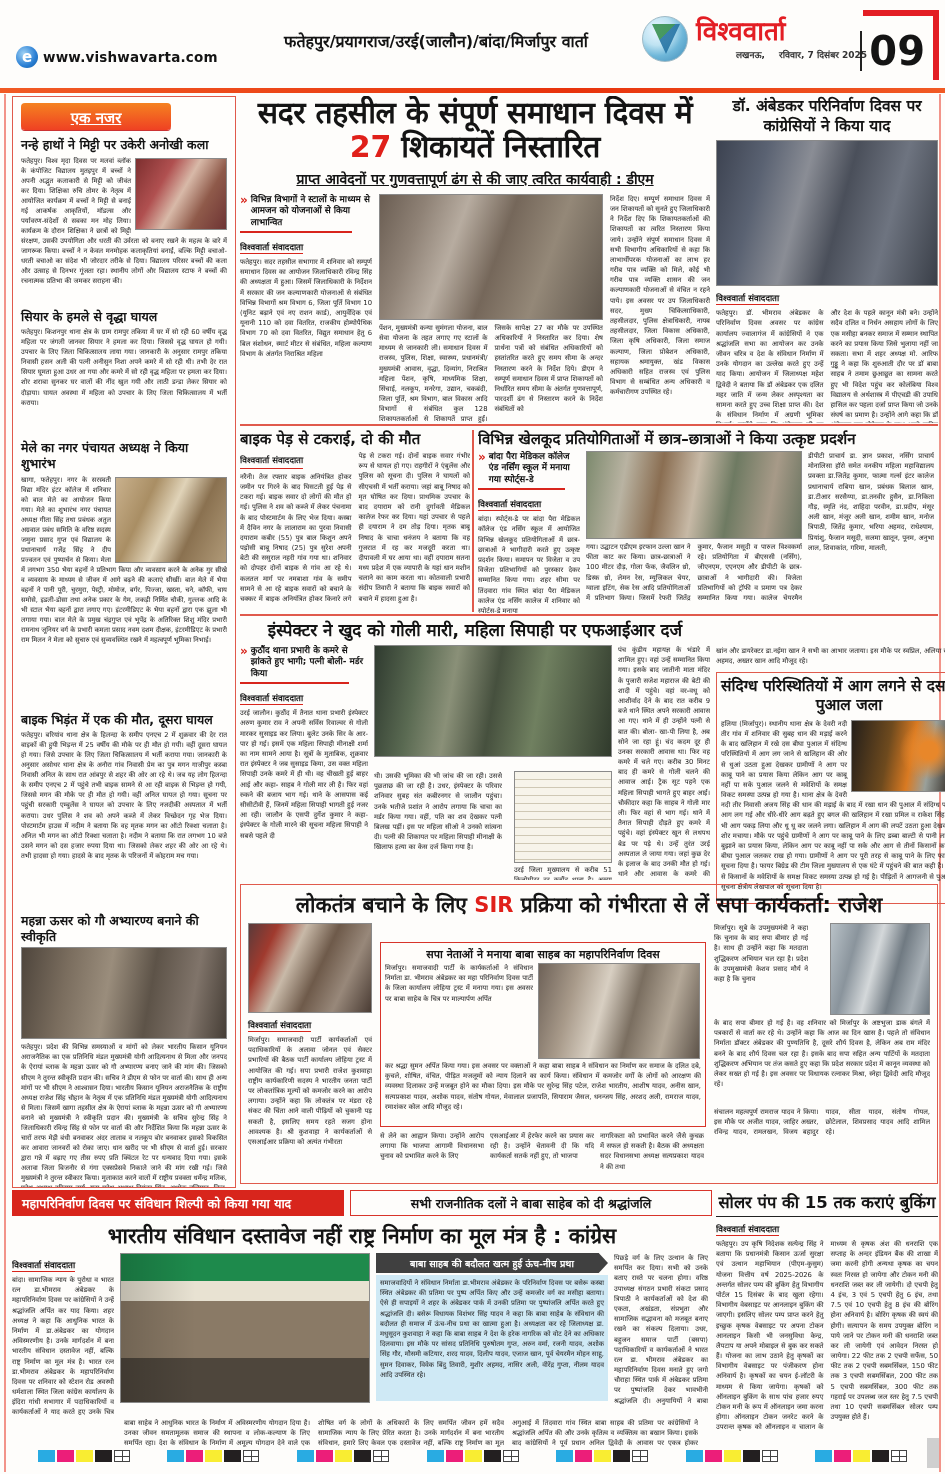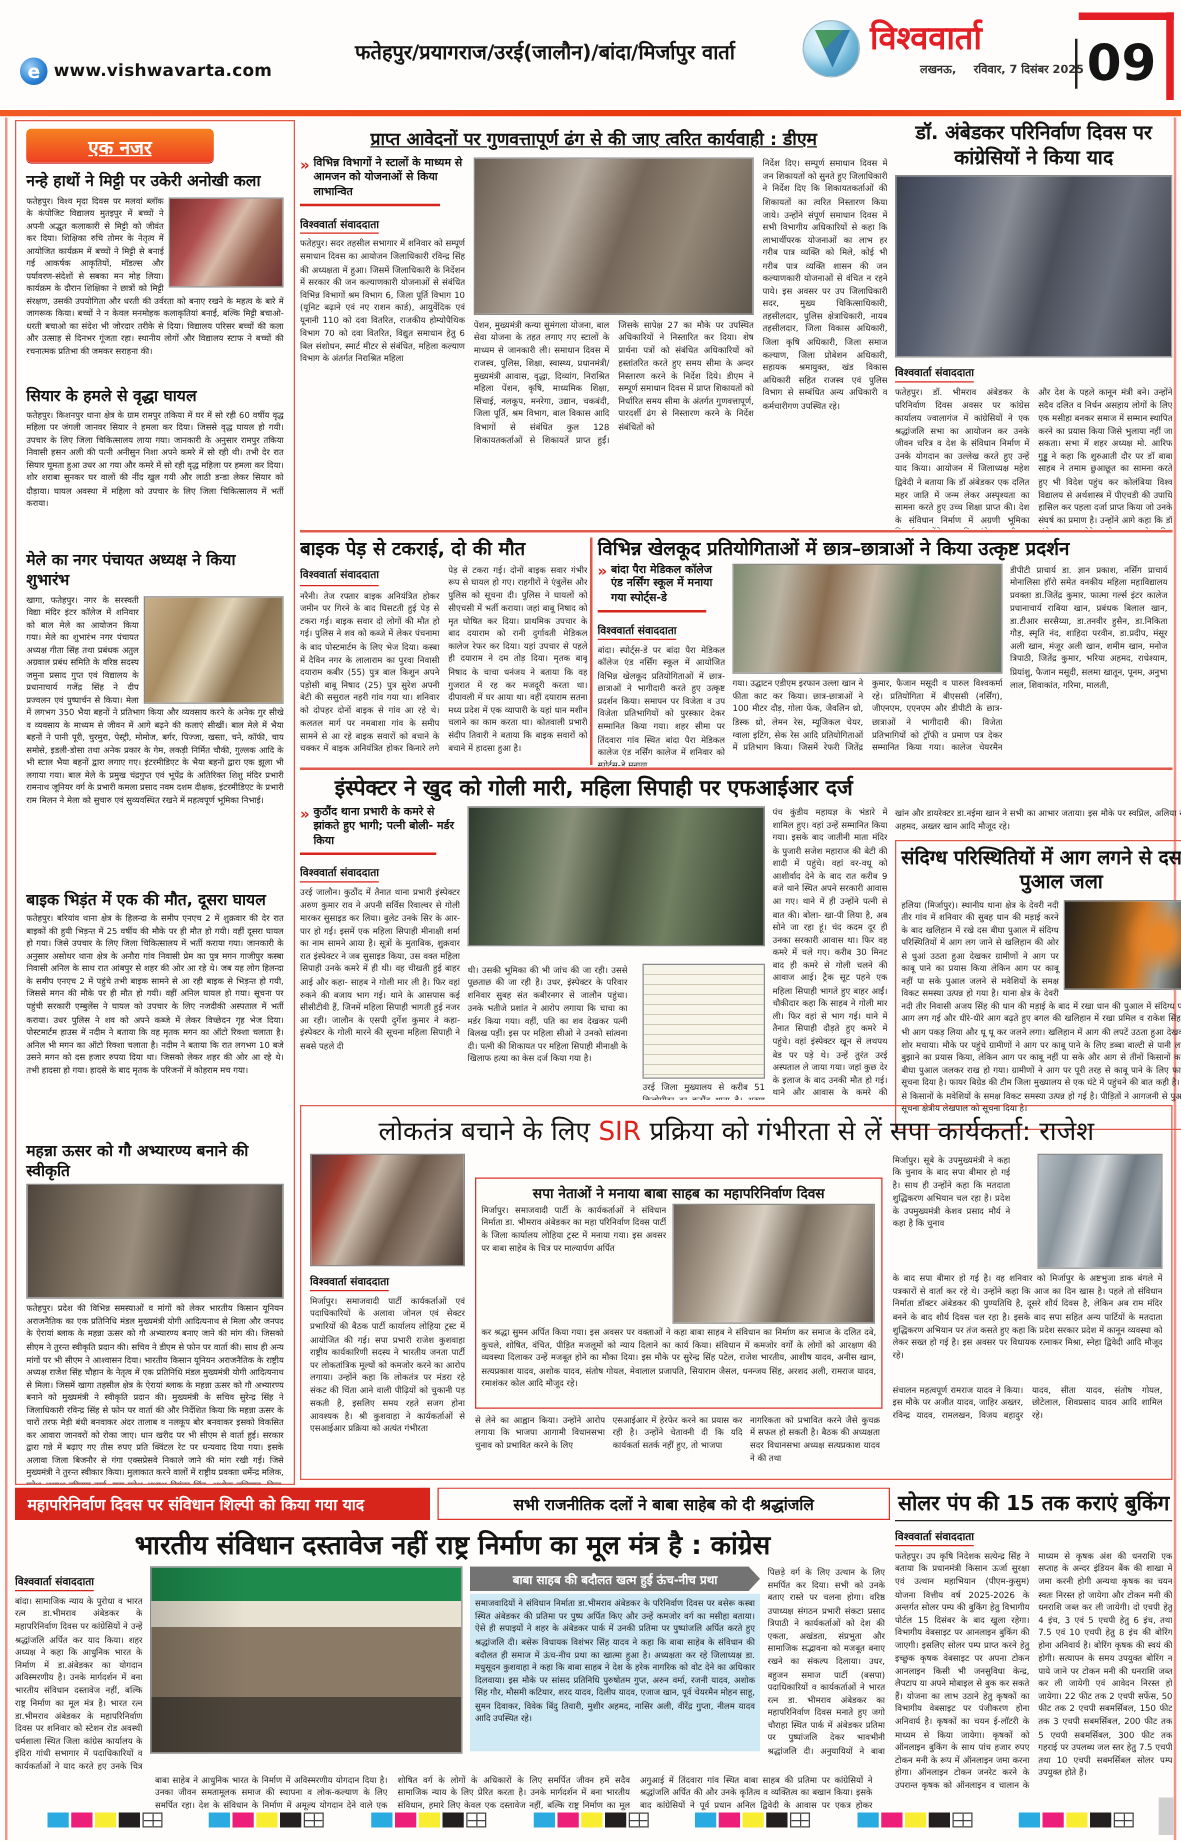--- a/index.html
+++ b/index.html
@@ -92,37 +92,37 @@
   #insp { position:absolute; left:240px; top:618px; width:470px; height:262px; overflow:hidden; }
   #insp h2 { font-size:17px; font-weight:800; white-space:nowrap; text-align:center; margin-bottom:4px; }
   .insp-row { display:flex; gap:6px; }
   #fireblk { position:absolute; left:716px; top:618px; width:266px; height:262px; overflow:hidden;margin-top:28px; }
   .firebox { border:1.5px solid #e05a4c; padding:4px; height:232px; overflow:hidden; margin-top:4px; }
   .firebox h2 { font-size:15.5px; font-weight:800; text-align:center; line-height:1.25; margin-bottom:3px; }
 
   
   #sir { position:absolute; left:240px; top:884px; width:698px; height:300px;
     border:1.5px solid #e05a4c; padding:5px 7px; overflow:hidden; }
-  #sir .h1 { font-size:21px; font-weight:400; text-align:center; white-space:nowrap; }
+  #sir .h1 { font-size:21px; font-weight:700; text-align:center; white-space:nowrap; }
   #sir .h1 .red { color:#e0201a; }
   .sir-row { display:flex; gap:8px; margin-top:5px; }
   .sapa-box { border:1.2px solid #d8342a; padding:3px 4px; background:#fffdfa; }
   .sapa-box h3 { font-size:11px; font-weight:800; text-align:center; white-space:nowrap; margin-bottom:2px; }
   .kes-h { font-size:10.5px; font-weight:800; text-align:center; line-height:1.3; border-bottom:1.4px solid #d8342a; padding-bottom:2px; margin-bottom:3px; }
 
   
   #bot { position:absolute; left:12px; top:1190px; width:700px; height:260px; overflow:hidden; }
   .rib-row { display:flex; gap:6px; }
   .rib-red { width:332px; height:26px; background:#d8251c; color:#fff; font-weight:800; font-size:12.5px;
     display:flex; align-items:center; padding:0 10px; white-space:nowrap; }
   .rib-white { flex:1; height:26px; border:1.2px solid #d8342a; display:flex; align-items:center;
     justify-content:center; font-weight:800; font-size:12.5px; white-space:nowrap; }
   #bot .h1 { font-size:21px; font-weight:800; text-align:center; white-space:nowrap; margin:5px 0 4px; }
   .bot-row { display:flex; gap:6px; }
-  .redarrow { background:#737373; color:#fff; font-weight:800; font-size:9.5px; height:20px;
+  .redarrow { background:#404040; color:#fff; font-weight:800; font-size:9.5px; height:20px;
     display:flex; align-items:center; justify-content:center; white-space:nowrap;
     clip-path:polygon(0 0,96% 0,100% 50%,96% 100%,0 100%); }
   .bluebox { background:#cfe9f5; padding:3px 4px; margin-top:2px; }
   .bot-strip { display:flex; gap:8px; margin-top:3px; padding-left:112px; }
 
   
   #solar { position:absolute; left:716px; top:1190px; width:222px; height:256px; overflow:hidden; }
   #solar h2 { font-size:16.5px; font-weight:800; text-align:center; white-space:nowrap; border-bottom:1px solid #222; padding-bottom:3px; }
 
   
@@ -184,20 +184,23 @@
     <div class="s-head">बाइक भिड़ंत में एक की मौत, दूसरा घायल</div>
     <div class="bd clip" style="height:176px;">फतेहपुर। बरियांव थाना क्षेत्र के हिलन्दा के समीप एनएच 2 में शुक्रवार की देर रात बाइकों की हुयी भिड़न्त में 25 वर्षीय की मौके पर ही मौत हो गयी। वहीं दूसरा घायल हो गया। जिसे उपचार के लिए जिला चिकित्सालय में भर्ती कराया गया। जानकारी के अनुसार असोथर थाना क्षेत्र के अनौरा गांव निवासी प्रेम का पुत्र मगन गाजीपुर कस्बा निवासी अनिल के साथ रात आंबपुर से शहर की ओर आ रहे थे। जब यह लोग हिलन्दा के समीप एनएच 2 में पहुंचे तभी बाइक सामने से आ रही बाइक से भिड़न्त हो गयी, जिससे मगन की मौके पर ही मौत हो गयी। वहीं अनिल घायल हो गया। सूचना पर पहुंची सरकारी एम्बुलेंस ने घायल को उपचार के लिए नजदीकी अस्पताल में भर्ती कराया। उधर पुलिस ने शव को अपने कब्जे में लेकर विच्छेदन गृह भेज दिया। पोस्टमार्टम हाउस में नदीम ने बताया कि वह मृतक मगन का ऑटो रिक्शा चलाता है। अनिल भी मगन का ऑटो रिक्शा चलाता है। नदीम ने बताया कि रात लगभग 10 बजे उसने मगन को दस हजार रुपया दिया था। जिसको लेकर शहर की ओर आ रहे थे। तभी हादसा हो गया। हादसे के बाद मृतक के परिजनों में कोहराम मच गया।</div>
 
     <div class="s-head">महन्ना ऊसर को गौ अभ्यारण्य बनाने की स्वीकृति</div>
     <div class="ph ph5" style="width:206px;height:92px;margin:2px auto 3px;"></div>
     <div class="bd clip" style="height:150px;">फतेहपुर। प्रदेश की विभिन्न समस्याओं व मांगों को लेकर भारतीय किसान यूनियन अराजनैतिक का एक प्रतिनिधि मंडल मुख्यमंत्री योगी आदित्यनाथ से मिला और जनपद के ऐरायां ब्लाक के महन्ना ऊसर को गौ अभ्यारण्य बनाए जाने की मांग की। जिसको सीएम ने तुरन्त स्वीकृति प्रदान की। सचिव ने डीएम से फोन पर वार्ता की। साथ ही अन्य मांगों पर भी सीएम ने आश्वासन दिया। भारतीय किसान यूनियन अराजनैतिक के राष्ट्रीय अध्यक्ष राजेश सिंह चौहान के नेतृत्व में एक प्रतिनिधि मंडल मुख्यमंत्री योगी आदित्यनाथ से मिला। जिसमें खागा तहसील क्षेत्र के ऐरायां ब्लाक के महन्ना ऊसर को गौ अभ्यारण्य बनाने को मुख्यमंत्री ने स्वीकृति प्रदान की। मुख्यमंत्री के सचिव सुरेन्द्र सिंह ने जिलाधिकारी रविन्द्र सिंह से फोन पर वार्ता की और निर्देशित किया कि महन्ना ऊसर के चारों तरफ मेड़ी बंधी बनवाकर अंदर तालाब व नलकूप बोर बनवाकर इसको विकसित कर आवारा जानवरों को रोका जाए। धान खरीद पर भी सीएम से वार्ता हुई। सरकार द्वारा गन्ने में बढ़ाए गए तीस रुपए प्रति क्विंटल रेट पर धन्यवाद दिया गया। इसके अलावा जिला बिजनौर से गंगा एक्सप्रेसवे निकाले जाने की मांग रखी गई। जिसे मुख्यमंत्री ने तुरन्त स्वीकार किया। मुलाकात करने वालों में राष्ट्रीय प्रवक्ता धर्मेन्द्र मलिक, प्रदेश अध्यक्ष हरिनाम वर्मा, युवा प्रदेश अध्यक्ष दिगंबर सिंह, अशोक बलियान, बिन्दु, महेन्द्र खवाब, अतुल बलियान शामिल रहे।</div>
 
   </div>
 
   <div id="lead">
+    <div class="lead-h1">
+      <span>सदर तहसील के संपूर्ण समाधान दिवस में </span><span class="num">27</span><span> शिकायतें निस्तारित</span>
+    </div>
     <div class="lead-h2">प्राप्त आवेदनों पर गुणवत्तापूर्ण ढंग से की जाए त्वरित कार्यवाही : डीएम</div>
     <div class="lead-cols">
       <div style="width:132px;">
         <div class="kick">
           <span class="arr">»</span>
           <span>विभिन्न विभागों ने स्टालों के माध्यम से आमजन को योजनाओं से किया लाभान्वित</span>
         </div>
         <div class="kick-rule"></div>
         <div class="bl">विश्ववार्ता संवाददाता</div>
         <div class="bd clip" style="height:212px;">फतेहपुर। सदर तहसील सभागार में शनिवार को सम्पूर्ण समाधान दिवस का आयोजन जिलाधिकारी रविन्द्र सिंह की अध्यक्षता में हुआ। जिसमें जिलाधिकारी के निर्देशन में सरकार की जन कल्याणकारी योजनाओं से संबंधित विभिन्न विभागों श्रम विभाग 6, जिला पूर्ति विभाग 10 (यूनिट बढ़ाने एवं नए राशन कार्ड), आयुर्वेदिक एवं यूनानी 110 को दवा वितरित, राजकीय होम्योपैथिक विभाग 70 को दवा वितरित, विद्युत समाधान हेतु 6 बिल संशोधन, स्मार्ट मीटर से संबंधित, महिला कल्याण विभाग के अंतर्गत निराश्रित महिला</div>

